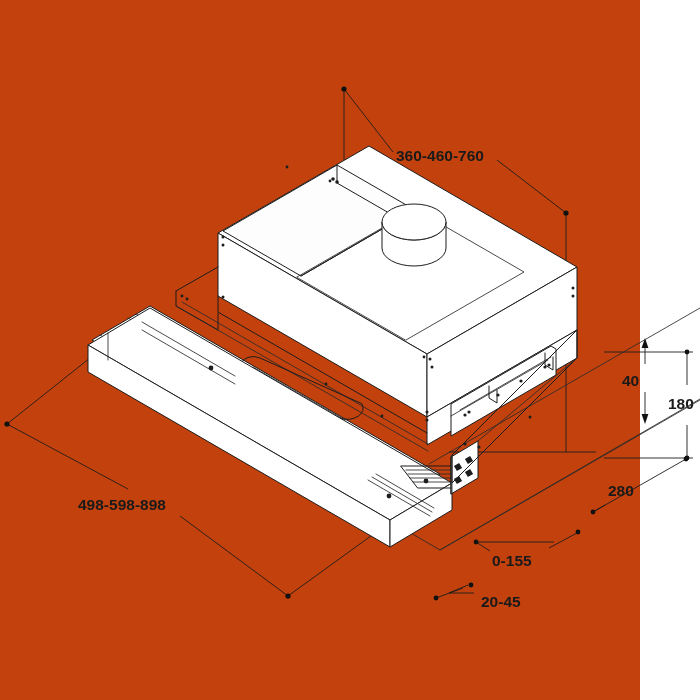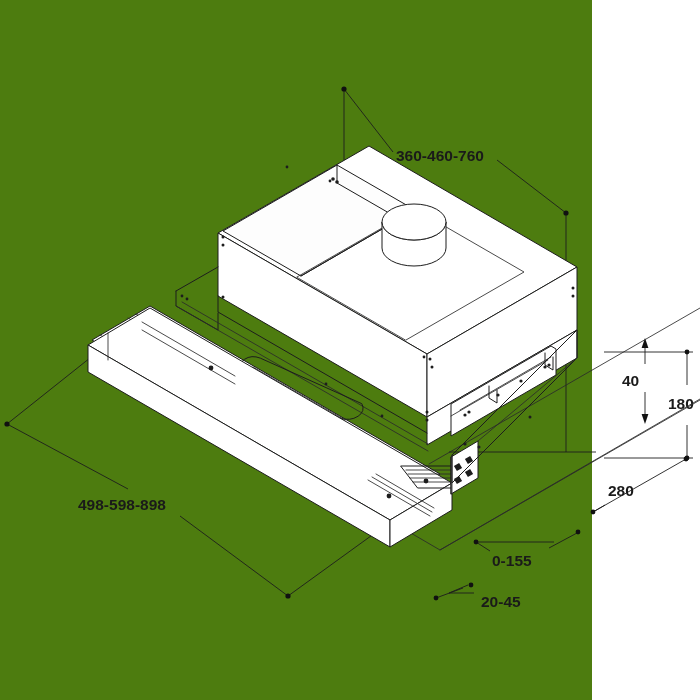--- a/index.html
+++ b/index.html
@@ -8,23 +8,23 @@
     background: #ffffff;
   }
   body {
     width: 700px;
     height: 700px;
     font-family: "Liberation Sans", sans-serif;
     overflow: hidden;
   }
   #drawing-root {
     position: relative;
-    width: 592px;
+    width: 640px;
     height: 700px;
-    background: #4d7c0f;
+    background: #c2410c;
   }
   svg.tech-drawing {
     position: absolute;
     top: 0;
     left: 0;
     width: 700px;
     height: 700px;
     display: block;
   }
   .dim-text {

